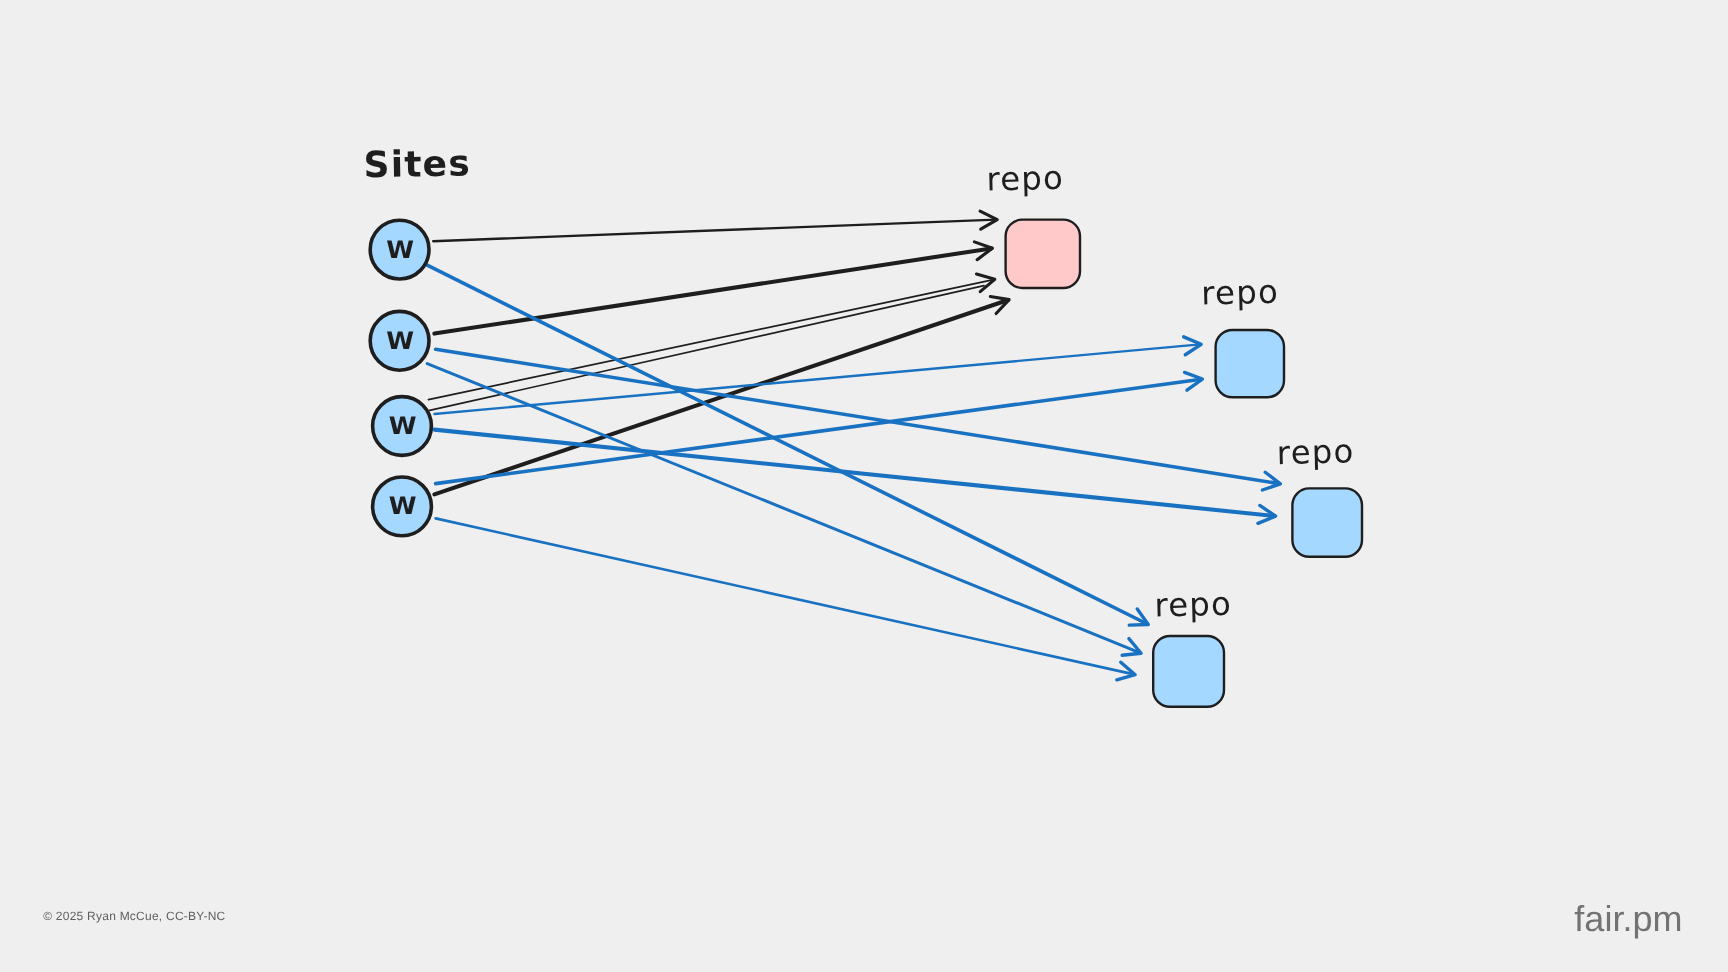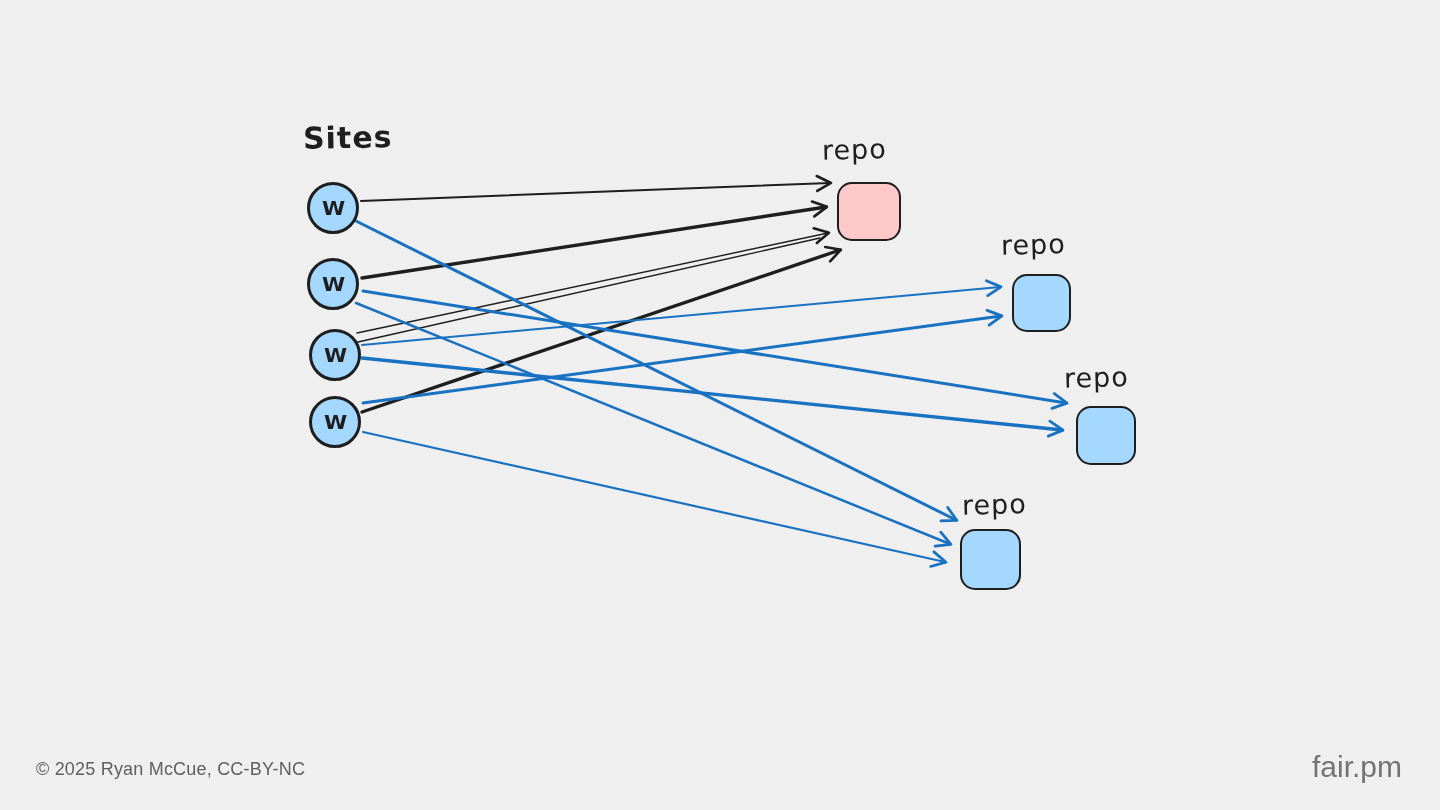--- a/index.html
+++ b/index.html
@@ -38,21 +38,21 @@
     border-radius:15px;
   }
   .repo-label{
     position:absolute;
     font-size:27px;font-weight:500;letter-spacing:1px;
     transform:rotate(-1.5deg);
   }
   .footer-copyright{
     position:absolute;left:36px;top:759px;
     font-family:"Liberation Sans", sans-serif;
-    font-size:18px;color:#5f5f5f;letter-spacing:0.2px;
+    font-size:10px;color:#5f5f5f;letter-spacing:0.2px;
   }
   .footer-brand{
     position:absolute;right:38px;top:750px;
     font-family:"Liberation Sans", sans-serif;
     font-size:30px;font-weight:500;color:#737373;
   }
 </style>
 </head>
 <body style="background: rgb(239, 239, 239);">
 

